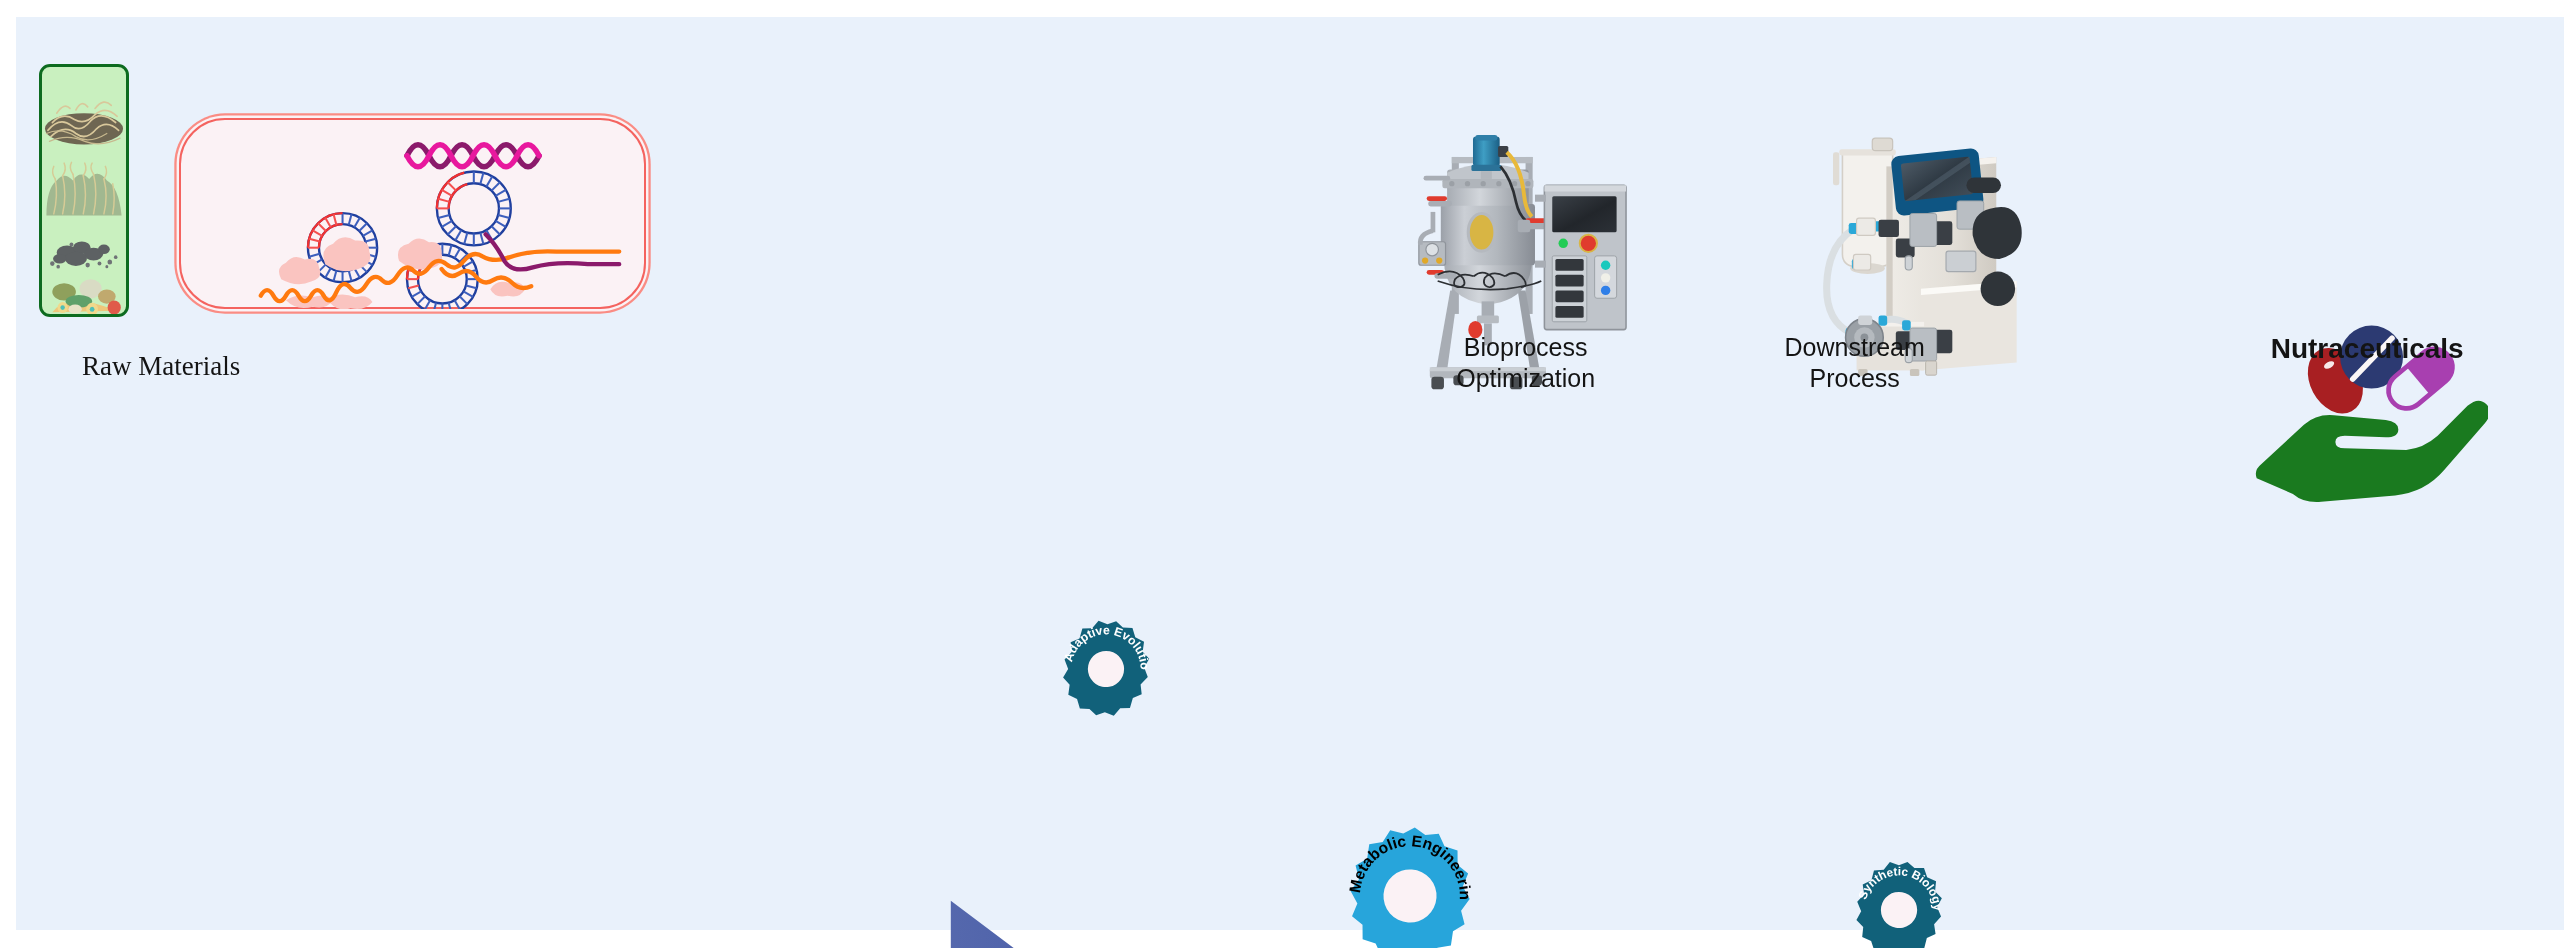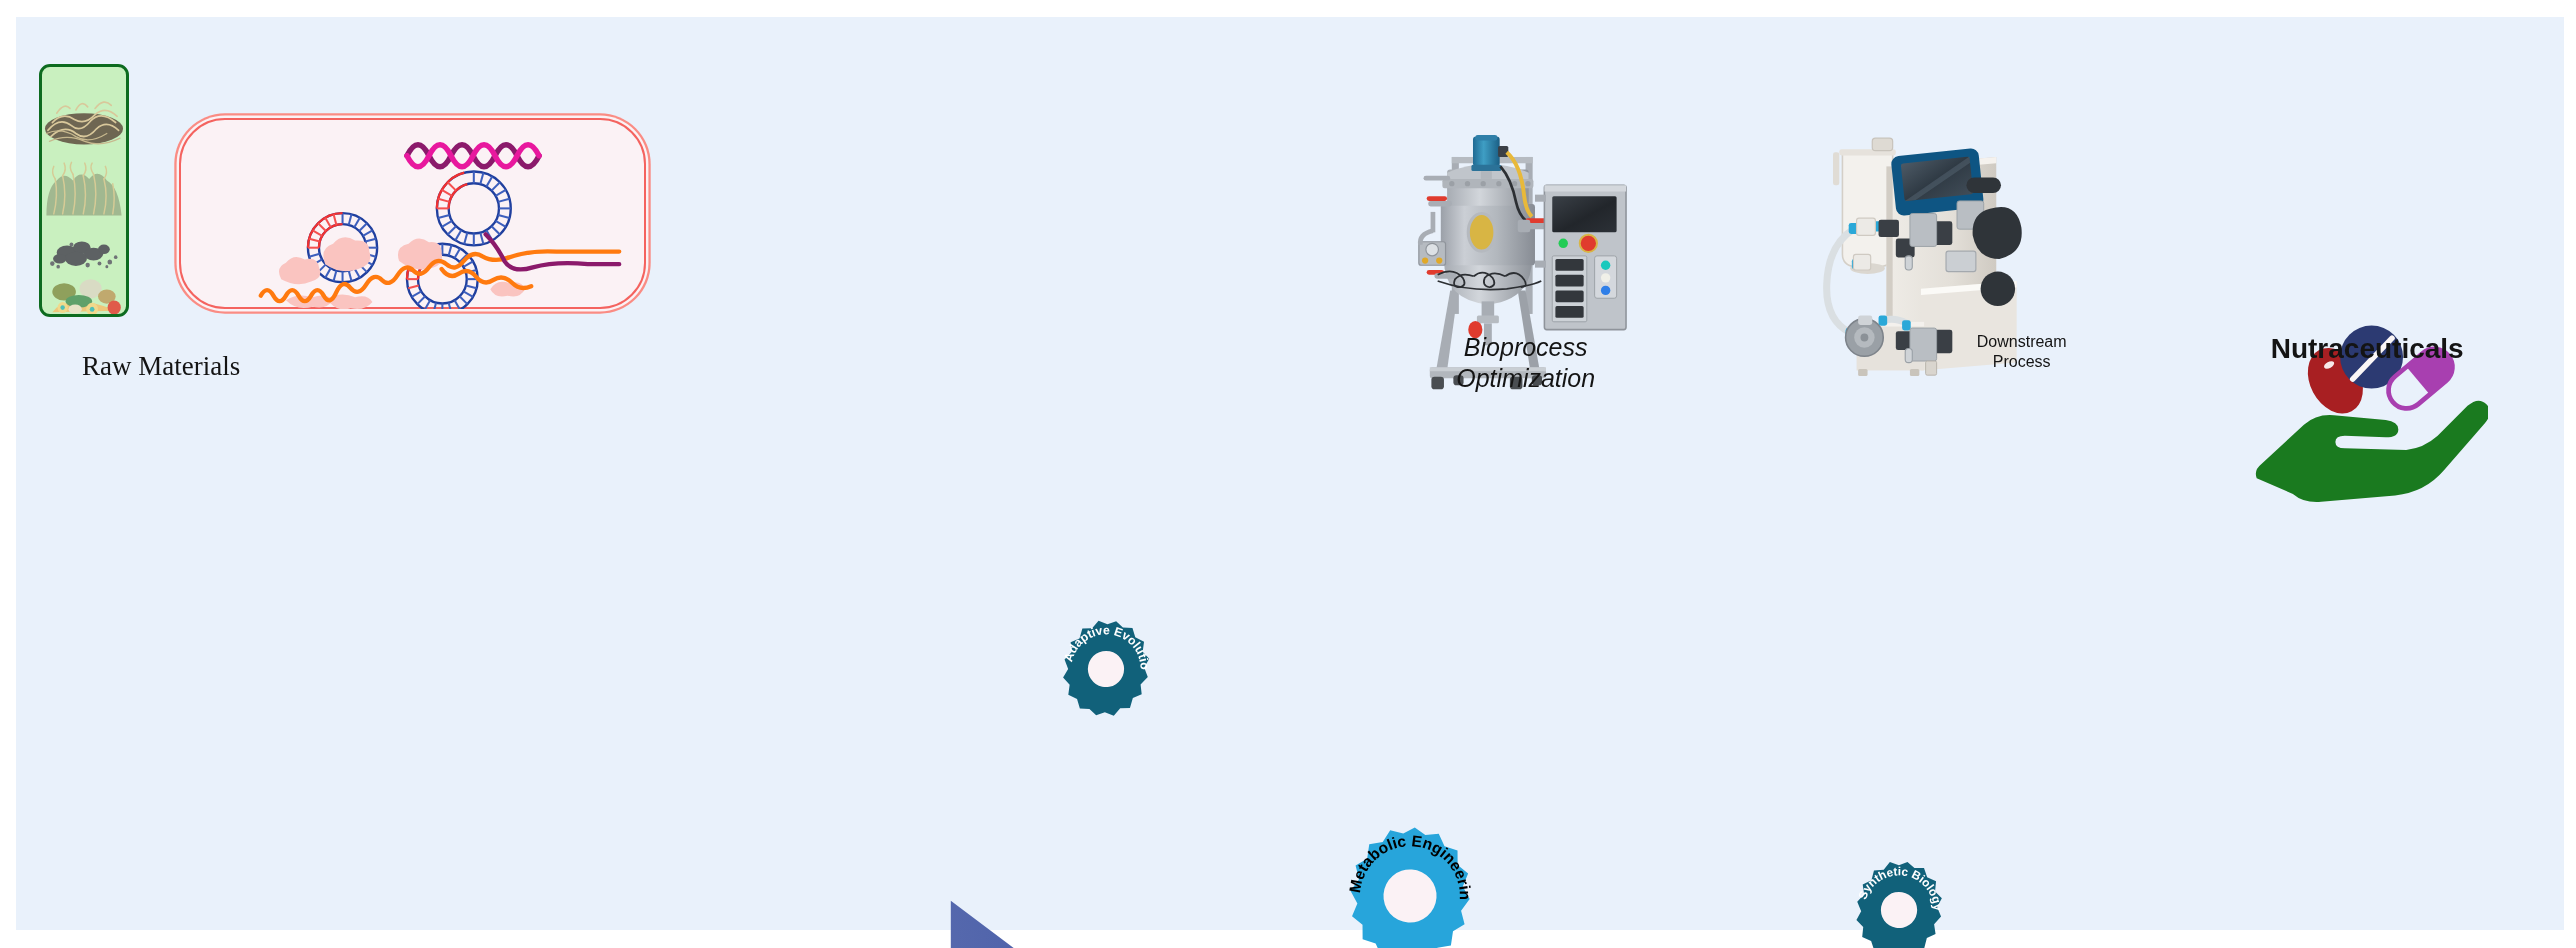--- a/index.html
+++ b/index.html
@@ -62,22 +62,22 @@
     color: #141414;
     line-height: 1.22;
     white-space: pre-line;
   }
   #label-raw {
     left: 0px; top: 333px; width: 291px;
     font-family: "Liberation Serif", serif;
     font-size: 27px;
   }
   #label-strain { left: 195px; top: 322px; width: 401px; font-size: 25px; }
-  #label-bio    { left: 1384px; top: 315px; width: 252px; font-size: 25px; font-style: italic; }
-  #label-down   { left: 1880px; top: 315px; width: 252px; font-size: 16px; }
+  #label-bio    { left: 1384px; top: 315px; width: 252px; font-size: 25px; }
+  #label-down   { left: 1713px; top: 315px; width: 252px; font-size: 25px; }
   #label-nutra  { left: 2194px; top: 315px; width: 315px; font-size: 28px; font-weight: bold; }
 </style>
 </head>
 <body>
 
 <div id="canvas">
 
   <div class="stage" id="raw-panel">
     <svg class="biomass bm-straw" viewBox="0 0 114 78" preserveAspectRatio="none">
       <ellipse cx="57" cy="56" rx="53" ry="20" fill="#6e6652"></ellipse>

